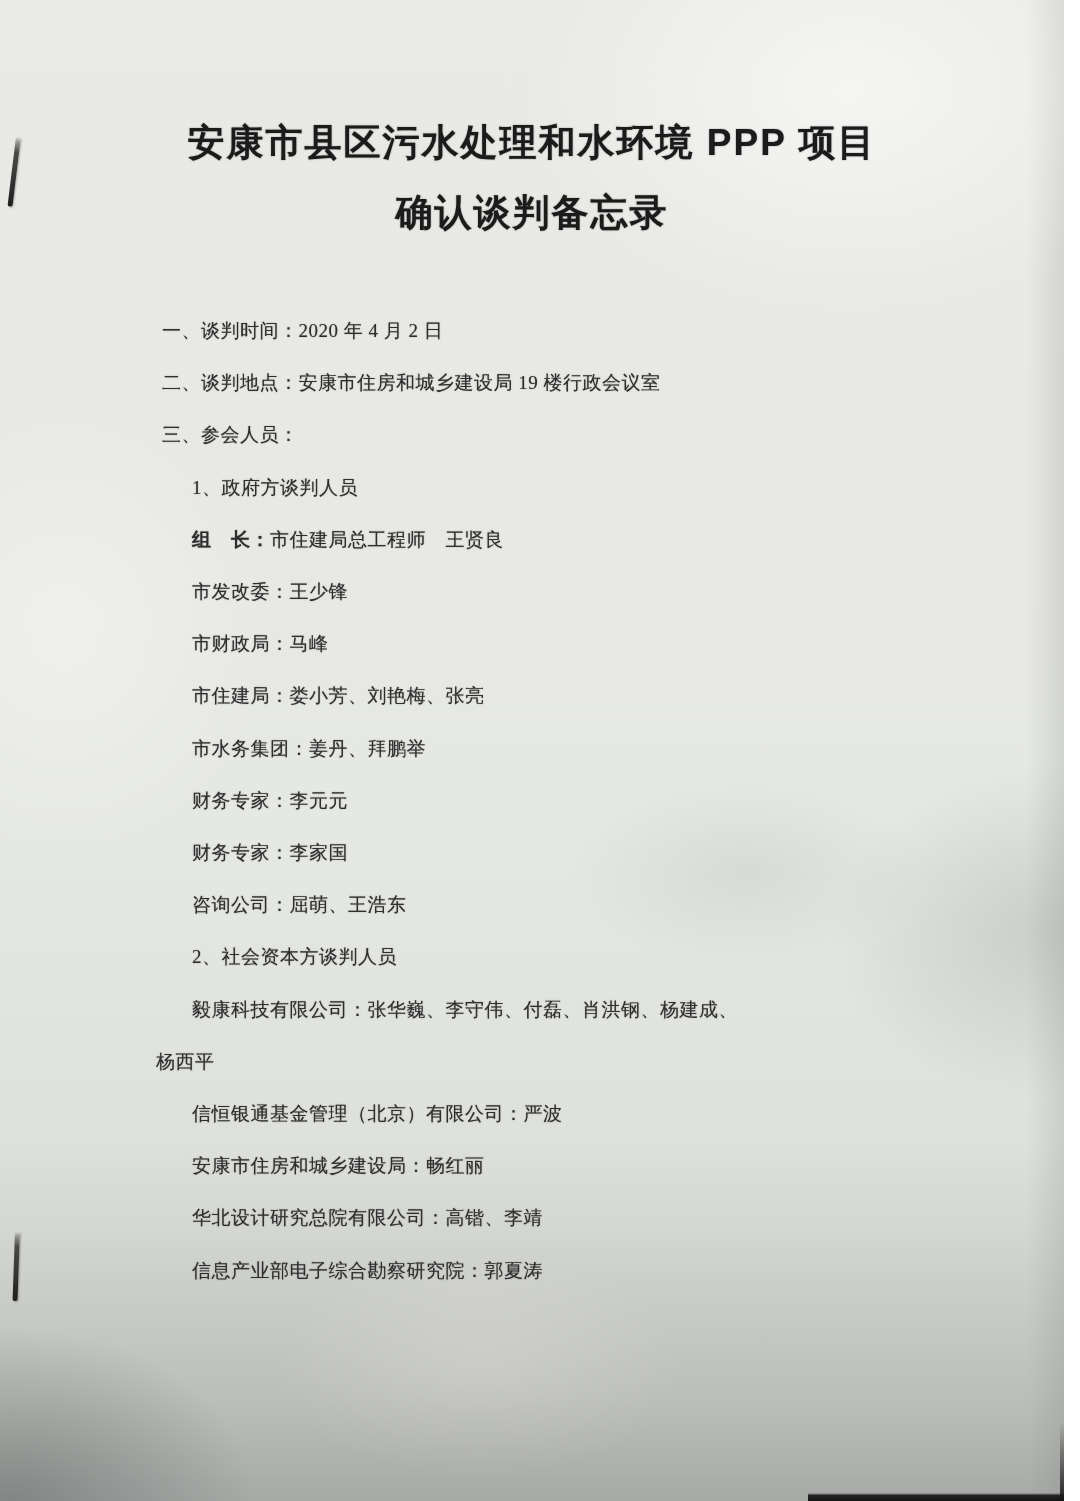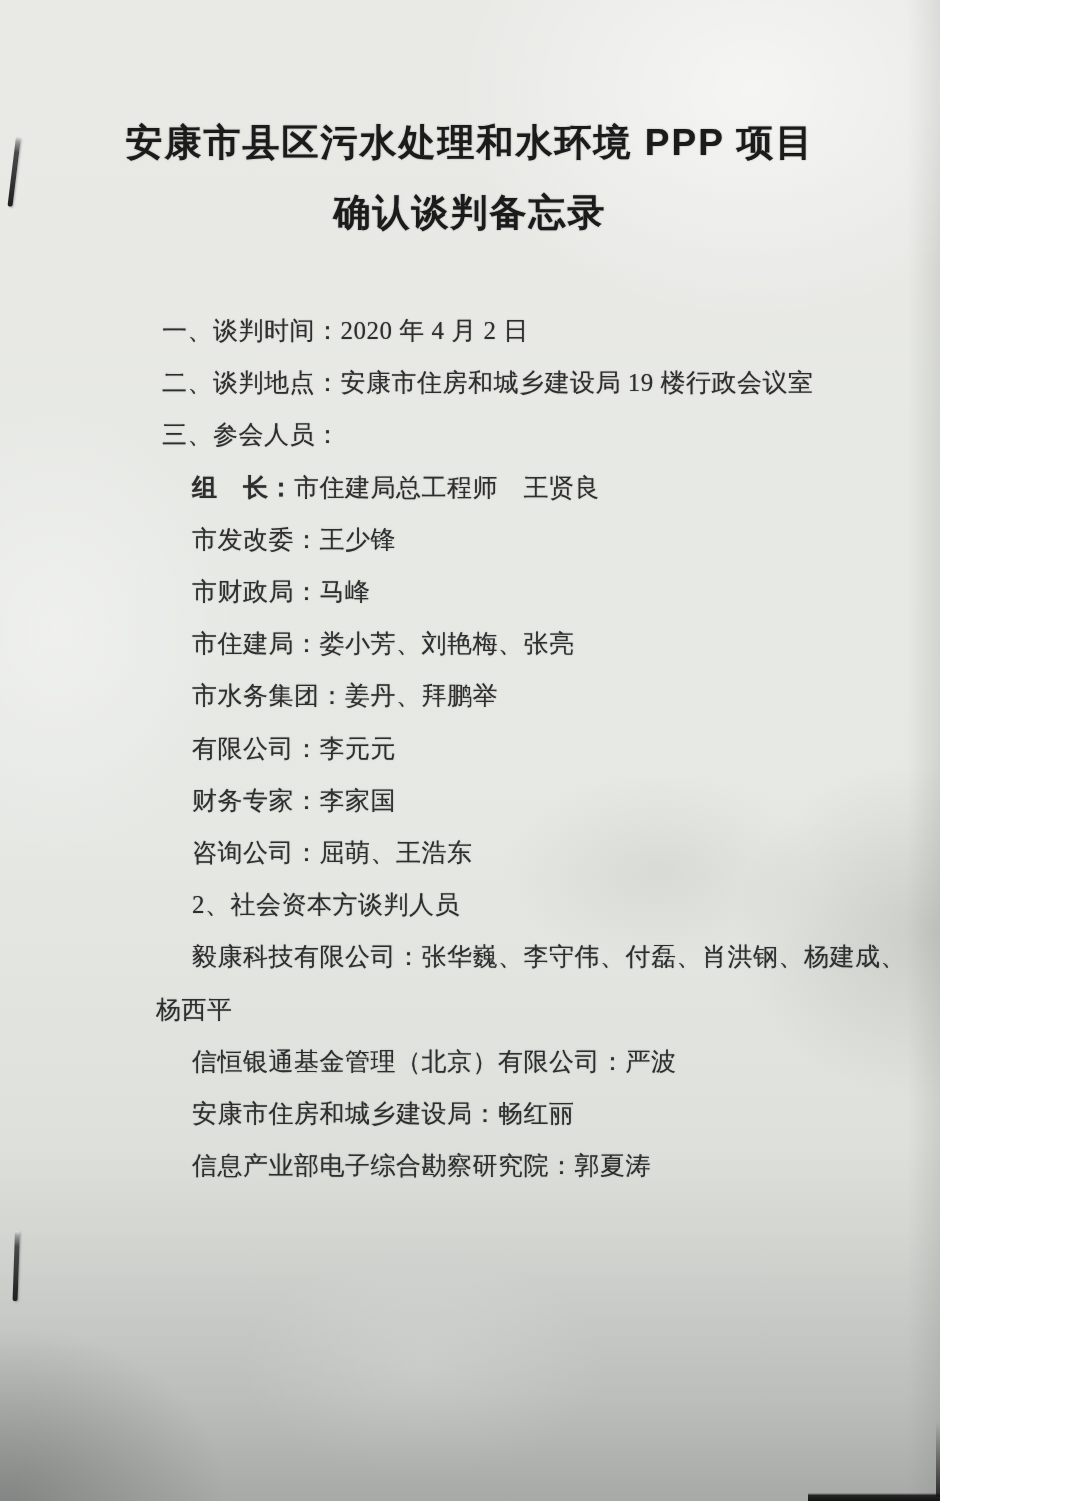--- a/index.html
+++ b/index.html
@@ -7,21 +7,21 @@
     --ink: #2e2e2e;
     --title_ink: #1b1b1b;
     --desk: #1d1d1d;
   }
   * { margin: 0; padding: 0; box-sizing: border-box; }
   html, body { width: 1080px; height: 1501px; overflow: hidden; }
   body { font-family: "Liberation Serif", "DejaVu Serif", serif; }
 
   .photo {
     position: relative;
-    width: 940px;
+    width: 1064px;
     height: 1501px;
     background-color: var(--paper);
     background-image:
       
       radial-gradient(ellipse 32% 16% at 1% 100%, rgba(95,98,96,0.50), rgba(95,98,96,0) 72%),
       
       linear-gradient(to bottom, rgba(118,120,117,0) 76%, rgba(118,120,117,0.22) 93%, rgba(108,110,108,0.34) 100%),
       
       radial-gradient(ellipse 30% 16% at 99% 62%, rgba(138,140,136,0.28), rgba(138,140,136,0) 70%),
       
@@ -70,21 +70,21 @@
     font-size: 37px;
     line-height: 70px;
     color: var(--title_ink);
     letter-spacing: 2px;
     text-shadow: 0 0 1.5px rgba(30,30,30,0.55);
   }
 
   .docbody {
     position: absolute;
     top: 305px; left: 148px; right: 50px;
-    font-size: 25px;
+    font-size: 19px;
     line-height: 52.2px;
     color: var(--ink);
     letter-spacing: 0.5px;
     text-shadow: 0 0 1.2px rgba(46,46,46,0.5);
   }
   .docbody p { margin: 0; white-space: nowrap; }
   .l0 { padding-left: 8px; }
   .l1 { padding-left: 14px; }
   .l2 { padding-left: 44px; }
   .strong { font-weight: 700; }
@@ -101,29 +101,31 @@
 
   <div class="title">
     <div>安康市县区污水处理和水环境 PPP 项目</div>
     <div>确认谈判备忘录</div>
   </div>
 
   <div class="docbody">
     <p class="l1">一、谈判时间：2020 年 4 月 2 日</p>
     <p class="l1">二、谈判地点：安康市住房和城乡建设局 19 楼行政会议室</p>
     <p class="l1">三、参会人员：</p>
+    <p class="l2">1、政府方谈判人员</p>
     <p class="l2"><span class="strong">组　长：</span><span>市住建局总工程师　王贤良</span></p>
     <p class="l2">市发改委：王少锋</p>
     <p class="l2">市财政局：马峰</p>
     <p class="l2">市住建局：娄小芳、刘艳梅、张亮</p>
     <p class="l2">市水务集团：姜丹、拜鹏举</p>
-    <p class="l2">有限公司：李元元</p>
+    <p class="l2">财务专家：李元元</p>
     <p class="l2">财务专家：李家国</p>
     <p class="l2">咨询公司：屈萌、王浩东</p>
     <p class="l2">2、社会资本方谈判人员</p>
     <p class="l2">毅康科技有限公司：张华巍、李守伟、付磊、肖洪钢、杨建成、</p>
     <p class="l0">杨西平</p>
     <p class="l2">信恒银通基金管理（北京）有限公司：严波</p>
     <p class="l2">安康市住房和城乡建设局：畅红丽</p>
+    <p class="l2">华北设计研究总院有限公司：高锴、李靖</p>
     <p class="l2">信息产业部电子综合勘察研究院：郭夏涛</p>
   </div>
 
 </div>
 
 </body></html>

